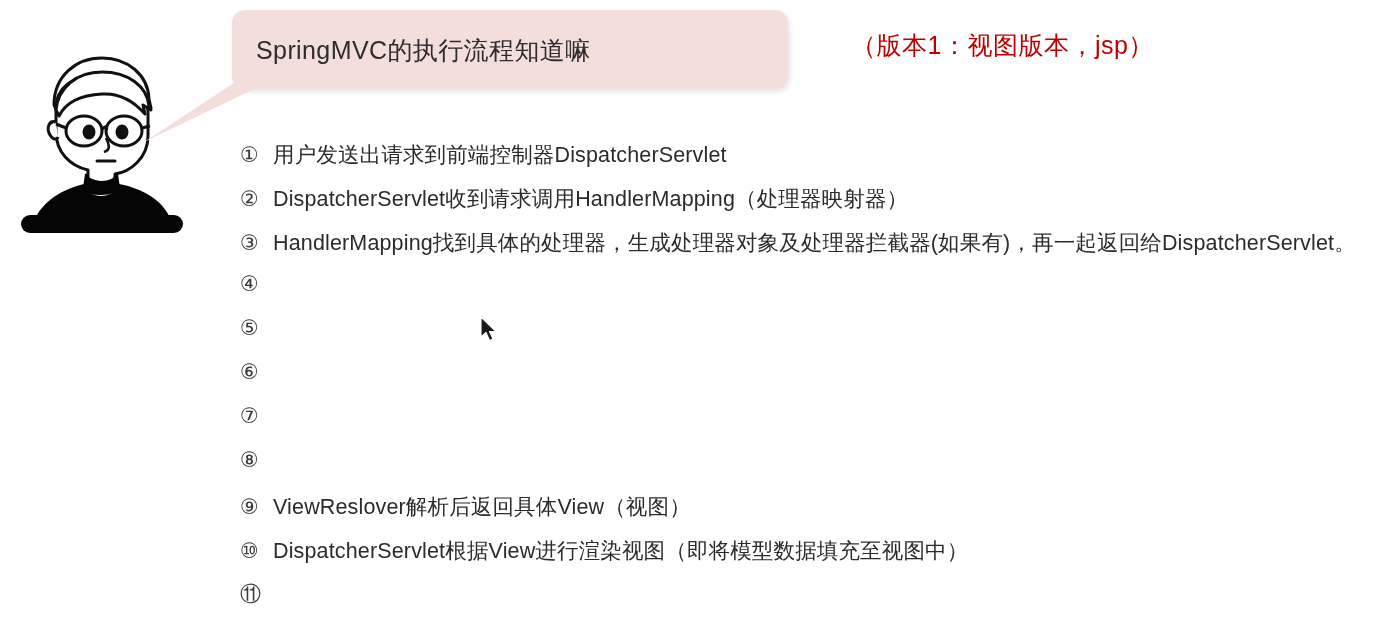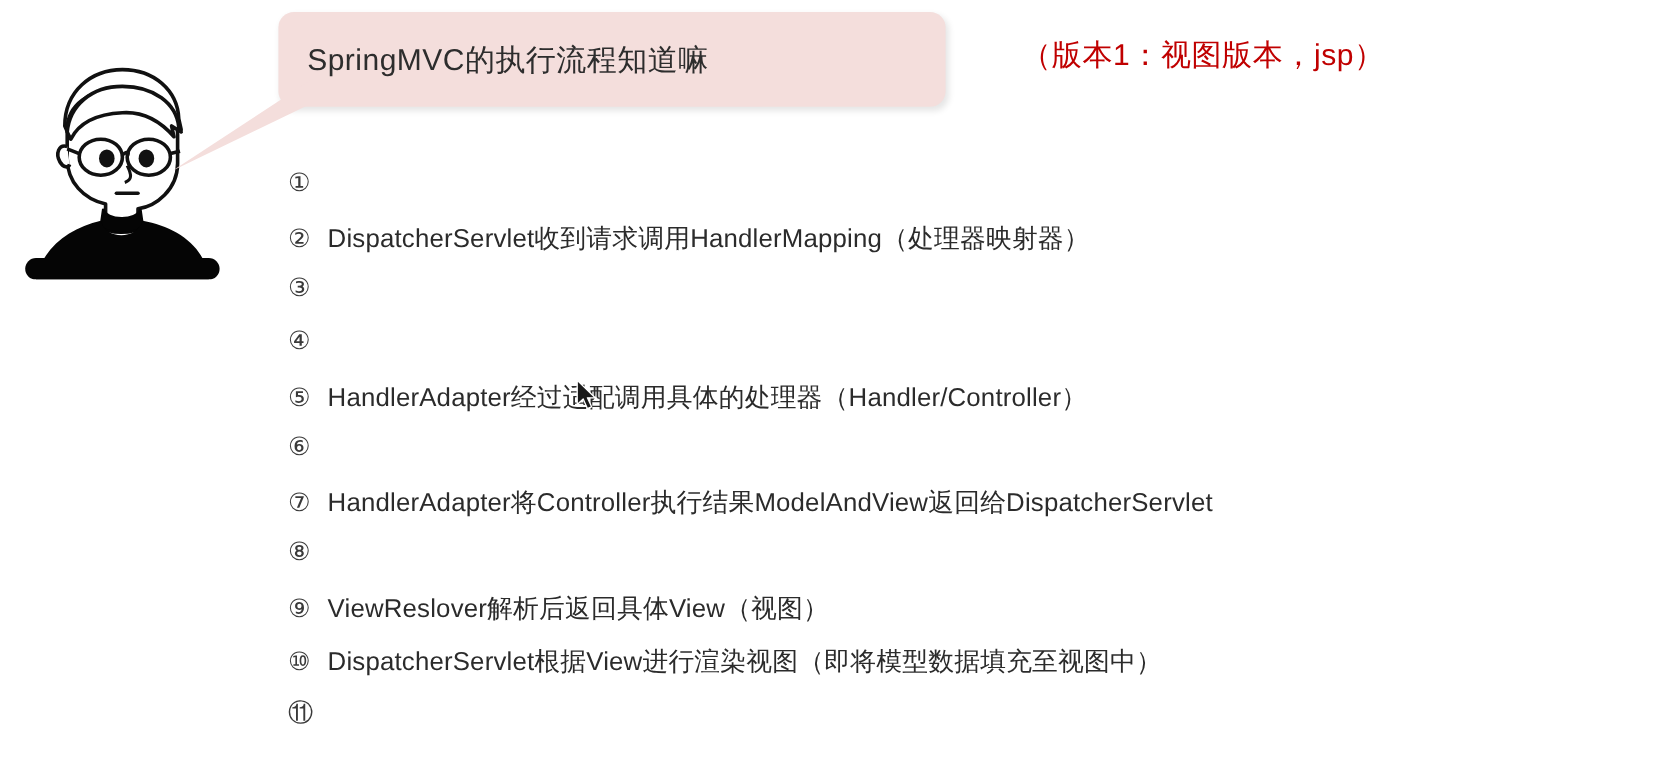--- a/index.html
+++ b/index.html
@@ -152,41 +152,41 @@
   <svg viewBox="0 0 118 78" width="118" height="78" aria-hidden="true">
     <polygon points="118,0 118,20 2,76" fill="#f4dedc"></polygon>
   </svg>
 </div>
 
 <div id="version-note">（版本1：视图版本，jsp）</div>
 
 <div id="steps">
   <div class="step">
     <span class="step-marker">①</span>
+    <span class="step-text">用户发送出请求到前端控制器DispatcherServlet</span>
   </div>
   <div class="step">
     <span class="step-marker">②</span>
     <span class="step-text">DispatcherServlet收到请求调用HandlerMapping（处理器映射器）</span>
   </div>
   <div class="step">
     <span class="step-marker">③</span>
+    <span class="step-text">HandlerMapping找到具体的处理器，生成处理器对象及处理器拦截器(如果有)，再一起返回给DispatcherServlet。</span>
   </div>
   <div class="step">
     <span class="step-marker">④</span>
   </div>
   <div class="step">
     <span class="step-marker">⑤</span>
-    <span class="step-text">HandlerAdapter经过适配调用具体的处理器（Handler/Controller）</span>
   </div>
   <div class="step">
     <span class="step-marker">⑥</span>
   </div>
   <div class="step">
     <span class="step-marker">⑦</span>
-    <span class="step-text">HandlerAdapter将Controller执行结果ModelAndView返回给DispatcherServlet</span>
   </div>
   <div class="step">
     <span class="step-marker">⑧</span>
   </div>
   <div class="step">
     <span class="step-marker">⑨</span>
     <span class="step-text">ViewReslover解析后返回具体View（视图）</span>
   </div>
   <div class="step">
     <span class="step-marker">⑩</span>

